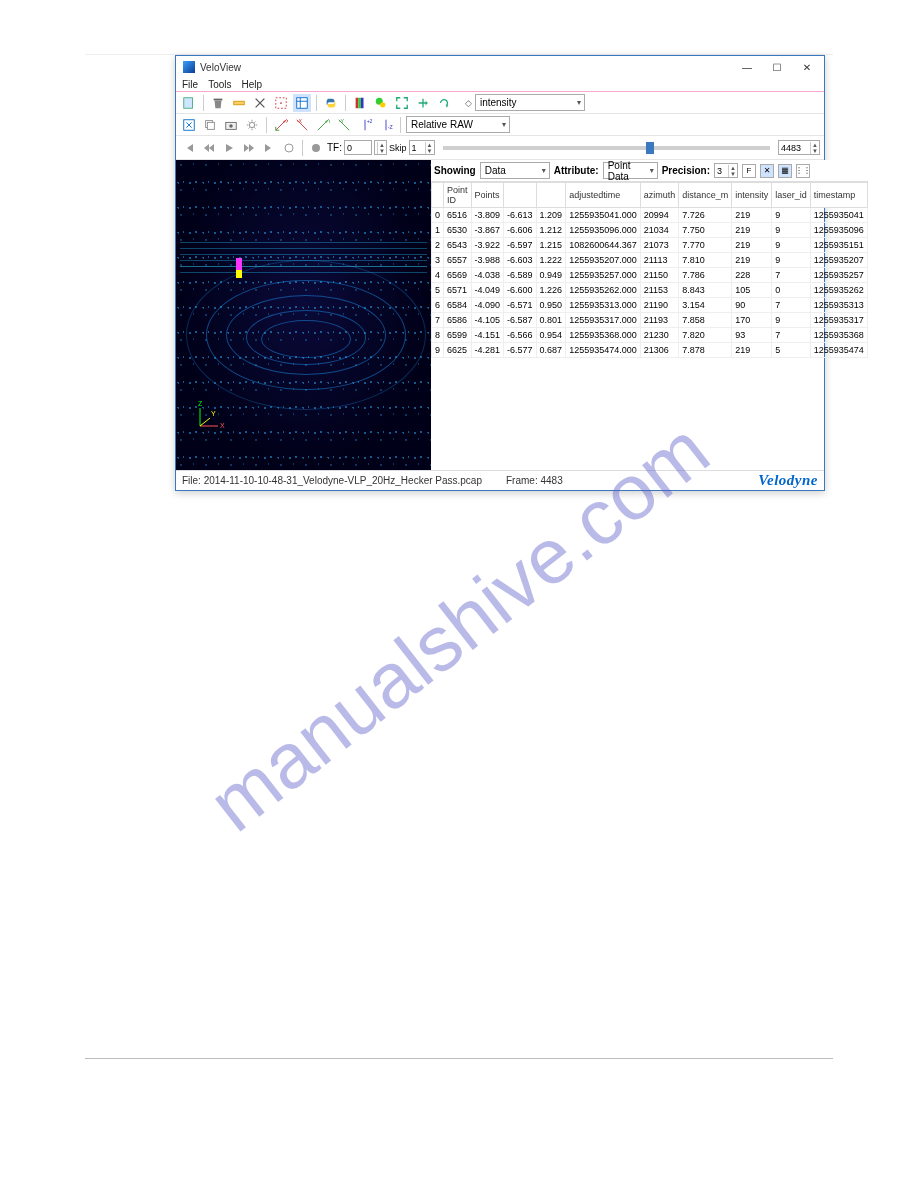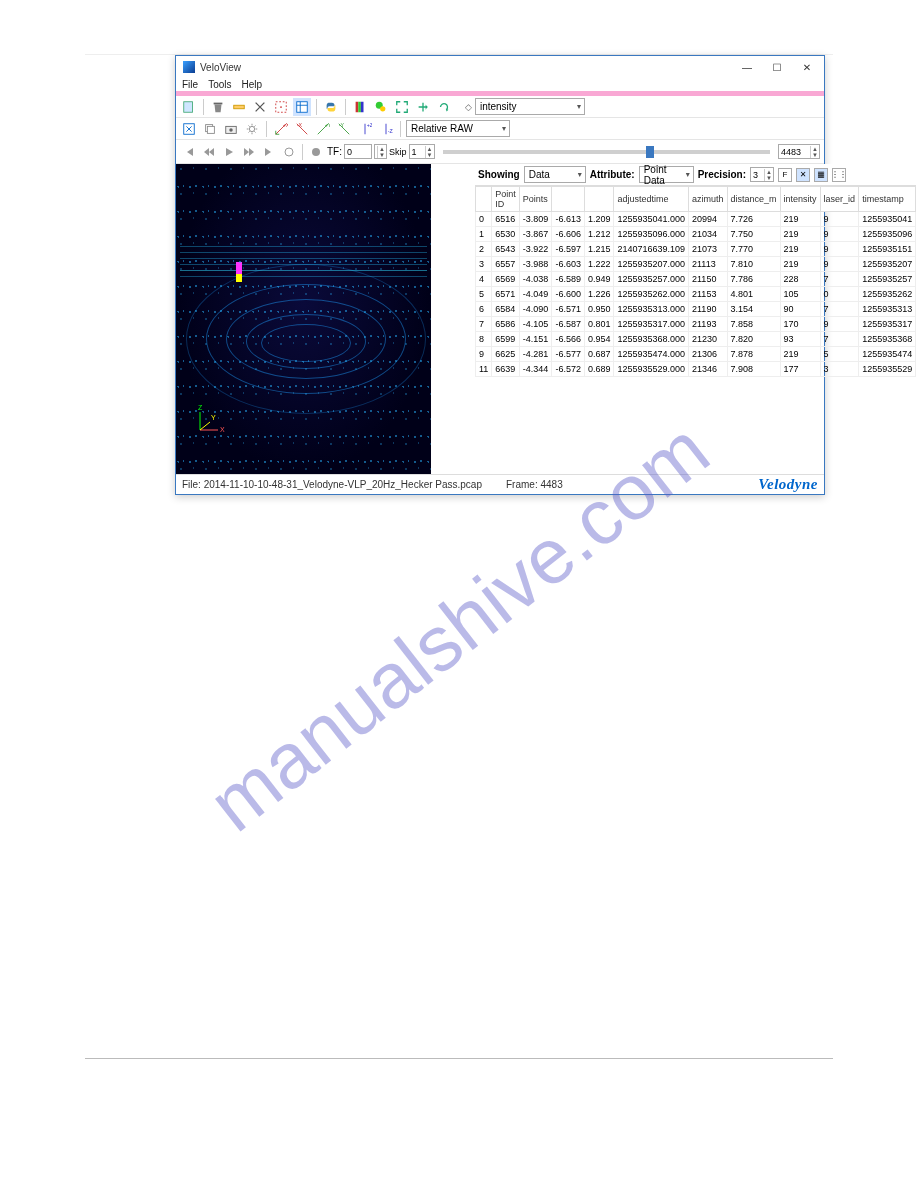--- a/index.html
+++ b/index.html
@@ -49,21 +49,21 @@
     width: 30px; height: 20px;
     display: flex; align-items: center; justify-content: center;
     font-size: 10px; color: #333; cursor: pointer;
   }
   .menubar {
     display: flex;
     gap: 10px;
     padding: 1px 6px;
     font-size: 10px;
     color: #222;
-    border-bottom: 5px solid #f9a8d4;
+    border-bottom: 1px solid #f9a8d4;
   }
   .menubar span { cursor: pointer; }
   .toolbar {
     display: flex; align-items: center;
     height: 22px;
     padding: 0 4px;
     border-bottom: 1px solid #e5e5e5;
     gap: 3px;
   }
   .tbtn {
@@ -113,21 +113,21 @@
     flex: 1; height: 4px;
     background: #cfcfcf;
     position: relative;
     margin: 0 6px;
   }
   .slider-thumb {
     position: absolute; top: -4px;
     width: 8px; height: 12px;
     background: #3a78c0;
   }
-  .content { display: flex; gap: 44px; }
+  .content { display: flex; }
   .viewport {
     width: 255px; height: 310px;
     background: radial-gradient(ellipse at 50% 45%, #0a0a3a 0%, #000018 70% );
     position: relative;
     flex-shrink: 0;
   }
   .ring {
     position: absolute; border: 1px solid rgba(30,160,255,0.45);
     border-radius: 50%;
   }
@@ -455,21 +455,21 @@
           radial-gradient(circle at 55% 92%, rgba(40,180,255,.5) 0 1px, transparent 1px),
           radial-gradient(circle at 80% 87%, rgba(40,180,255,.5) 0 1px, transparent 1px),
           radial-gradient(circle at 20% 20%, rgba(40,180,255,.3) 0 1px, transparent 1px),
           radial-gradient(circle at 70% 15%, rgba(40,180,255,.3) 0 1px, transparent 1px);
           background-size: 25px 25px;"></div>
       </div>
 
       <div class="panel">
         <div class="panel-head">
           <span class="lbl">Showing</span>
-          <div class="dropdown" style="width:62px">
+          <div class="dropdown" style="width:70px">
               <span>Data</span>
             </div>
           <span class="lbl">Attribute:</span>
           <div class="dropdown" style="width:55px">
               <span>Point Data</span>
             </div>
           <span class="lbl">Precision:</span>
           <div class="spinbox" style="width:24px">
               <span>3</span>
               <div class="spin" style="margin-left:auto">▲<br>▼</div>
@@ -521,21 +521,21 @@
                 <td>219</td>
                 <td>9</td>
                 <td>1255935096</td>
               </tr>
               <tr>
                 <td>2</td>
                 <td>6543</td>
                 <td>-3.922</td>
                 <td>-6.597</td>
                 <td>1.215</td>
-                <td>2140716639.109</td>
+                <td>1082600644.367</td>
                 <td>21073</td>
                 <td>7.770</td>
                 <td>219</td>
                 <td>9</td>
                 <td>1255935151</td>
               </tr>
               <tr>
                 <td>3</td>
                 <td>6557</td>
                 <td>-3.988</td>
@@ -562,21 +562,21 @@
                 <td>1255935257</td>
               </tr>
               <tr>
                 <td>5</td>
                 <td>6571</td>
                 <td>-4.049</td>
                 <td>-6.600</td>
                 <td>1.226</td>
                 <td>1255935262.000</td>
                 <td>21153</td>
-                <td>4.801</td>
+                <td>8.843</td>
                 <td>105</td>
                 <td>0</td>
                 <td>1255935262</td>
               </tr>
               <tr>
                 <td>6</td>
                 <td>6584</td>
                 <td>-4.090</td>
                 <td>-6.571</td>
                 <td>0.950</td>
@@ -619,33 +619,20 @@
                 <td>-4.281</td>
                 <td>-6.577</td>
                 <td>0.687</td>
                 <td>1255935474.000</td>
                 <td>21306</td>
                 <td>7.878</td>
                 <td>219</td>
                 <td>5</td>
                 <td>1255935474</td>
               </tr>
-              <tr>
-                <td>11</td>
-                <td>6639</td>
-                <td>-4.344</td>
-                <td>-6.572</td>
-                <td>0.689</td>
-                <td>1255935529.000</td>
-                <td>21346</td>
-                <td>7.908</td>
-                <td>177</td>
-                <td>3</td>
-                <td>1255935529</td>
-              </tr>
             </tbody>
         </table>
       </div>
     </div>
 
     <div class="statusbar">
       <span>File: 2014-11-10-10-48-31_Velodyne-VLP_20Hz_Hecker Pass.pcap</span>
       <span style="width:24px"></span>
       <span>Frame: 4483</span>
       <span class="logo">Velodyne</span>

